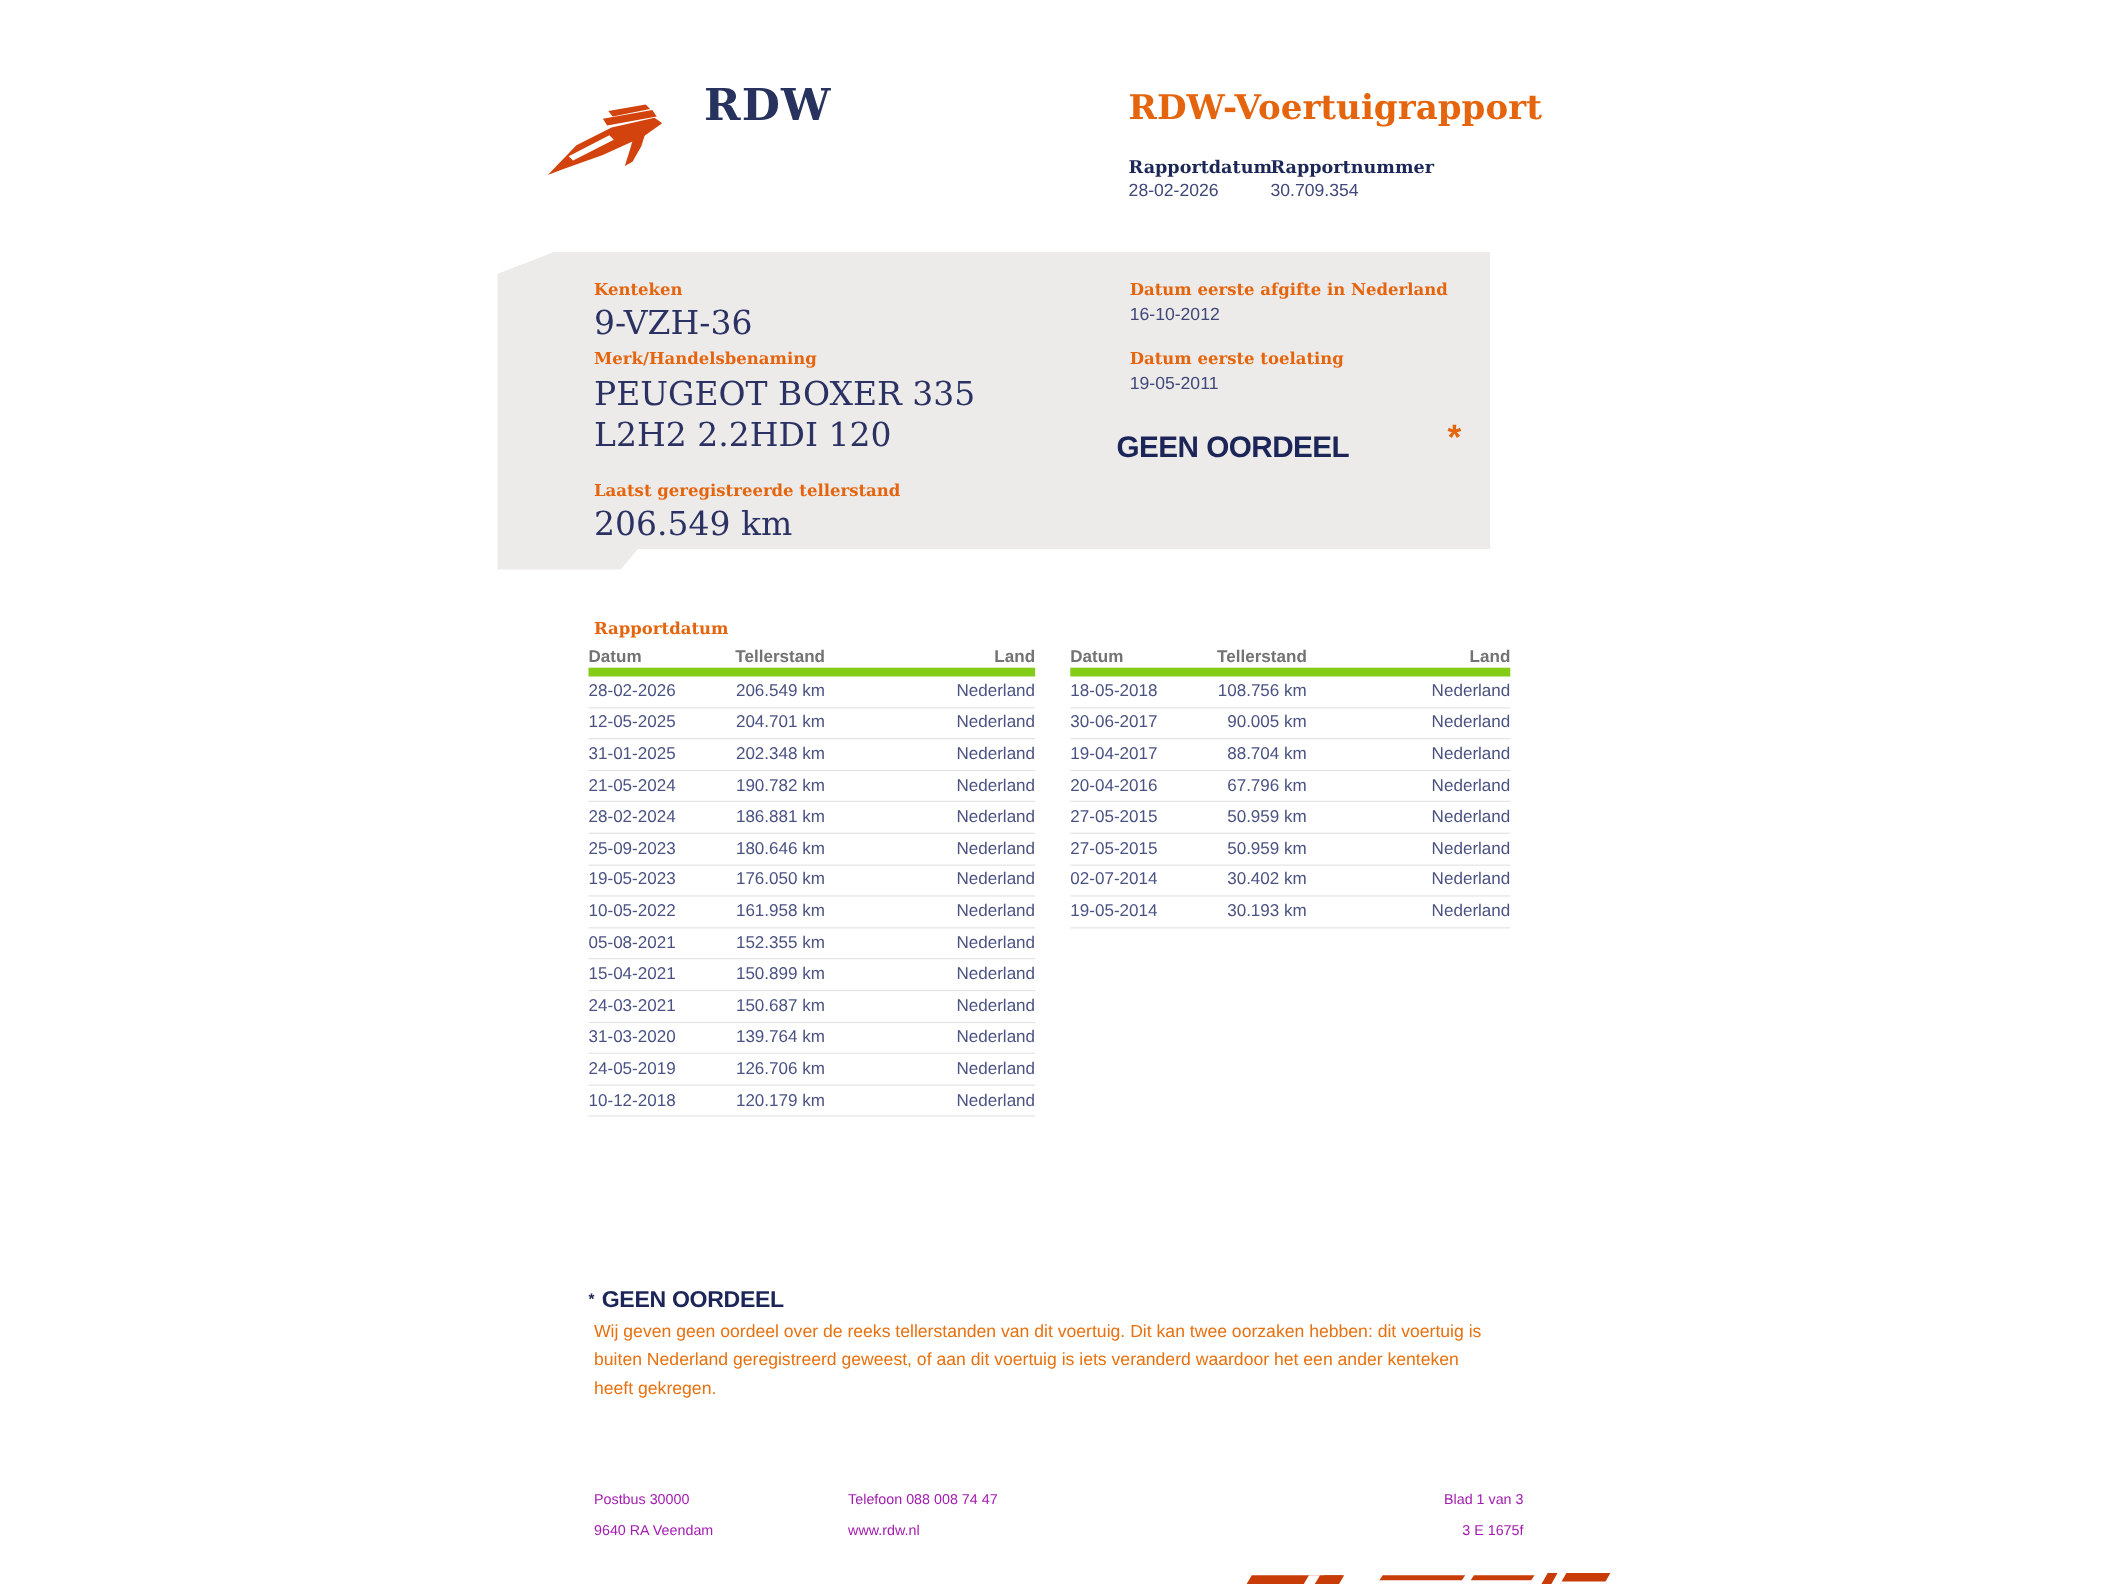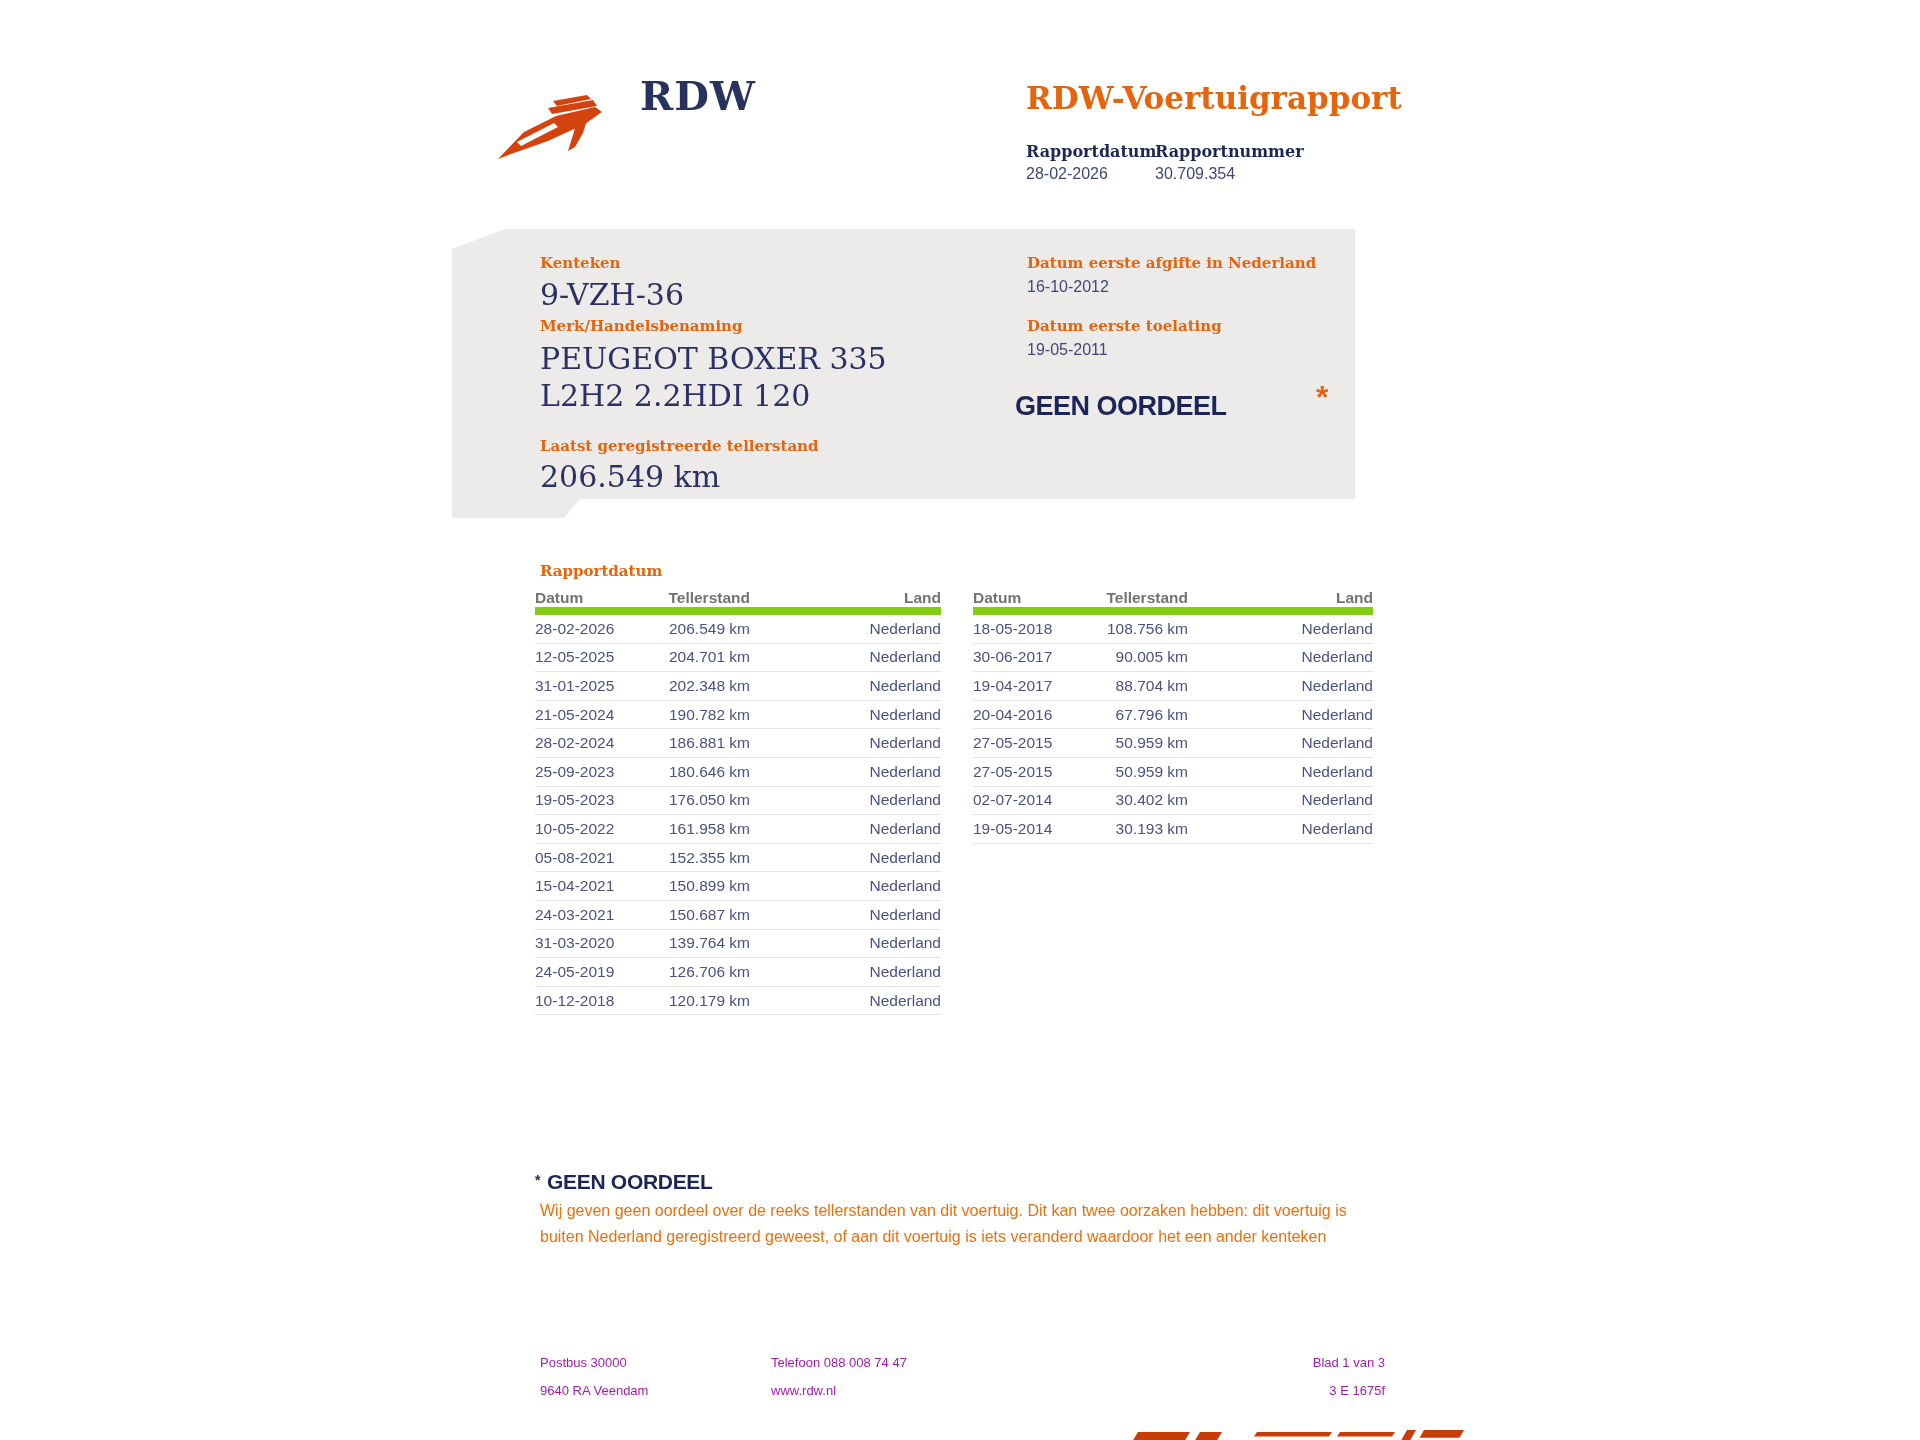--- a/index.html
+++ b/index.html
@@ -215,20 +215,21 @@
           <div class="c-l">Nederland</div>
         </div>
       </div>
   </div>
 
   <div class="abs fn-star" style="left:535px;top:1138px;">*</div>
   <div class="abs fn-head" style="left:547px;top:1136px;">GEEN OORDEEL</div>
   <div class="abs fn-text" style="left:540px;top:1164px;width:830px;">
     <div>Wij geven geen oordeel over de reeks tellerstanden van dit voertuig. Dit kan twee oorzaken hebben: dit voertuig is</div>
     <div>buiten Nederland geregistreerd geweest, of aan dit voertuig is iets veranderd waardoor het een ander kenteken</div>
+    <div>heeft gekregen.</div>
   </div>
 
   <div class="abs foot" style="left:540px;top:1321px;">Postbus 30000</div>
   <div class="abs foot" style="left:540px;top:1349px;">9640 RA Veendam</div>
   <div class="abs foot" style="left:771px;top:1321px;">Telefoon 088 008 74 47</div>
   <div class="abs foot" style="left:771px;top:1349px;">www.rdw.nl</div>
   <div class="abs foot" style="left:1185px;top:1321px;width:200px;text-align:right;">Blad 1 van 3</div>
   <div class="abs foot" style="left:1185px;top:1349px;width:200px;text-align:right;">3 E 1675f</div>
 
   <svg class="abs" style="left:1052px;top:1392px;" width="418" height="48" viewBox="0 0 418 48">

